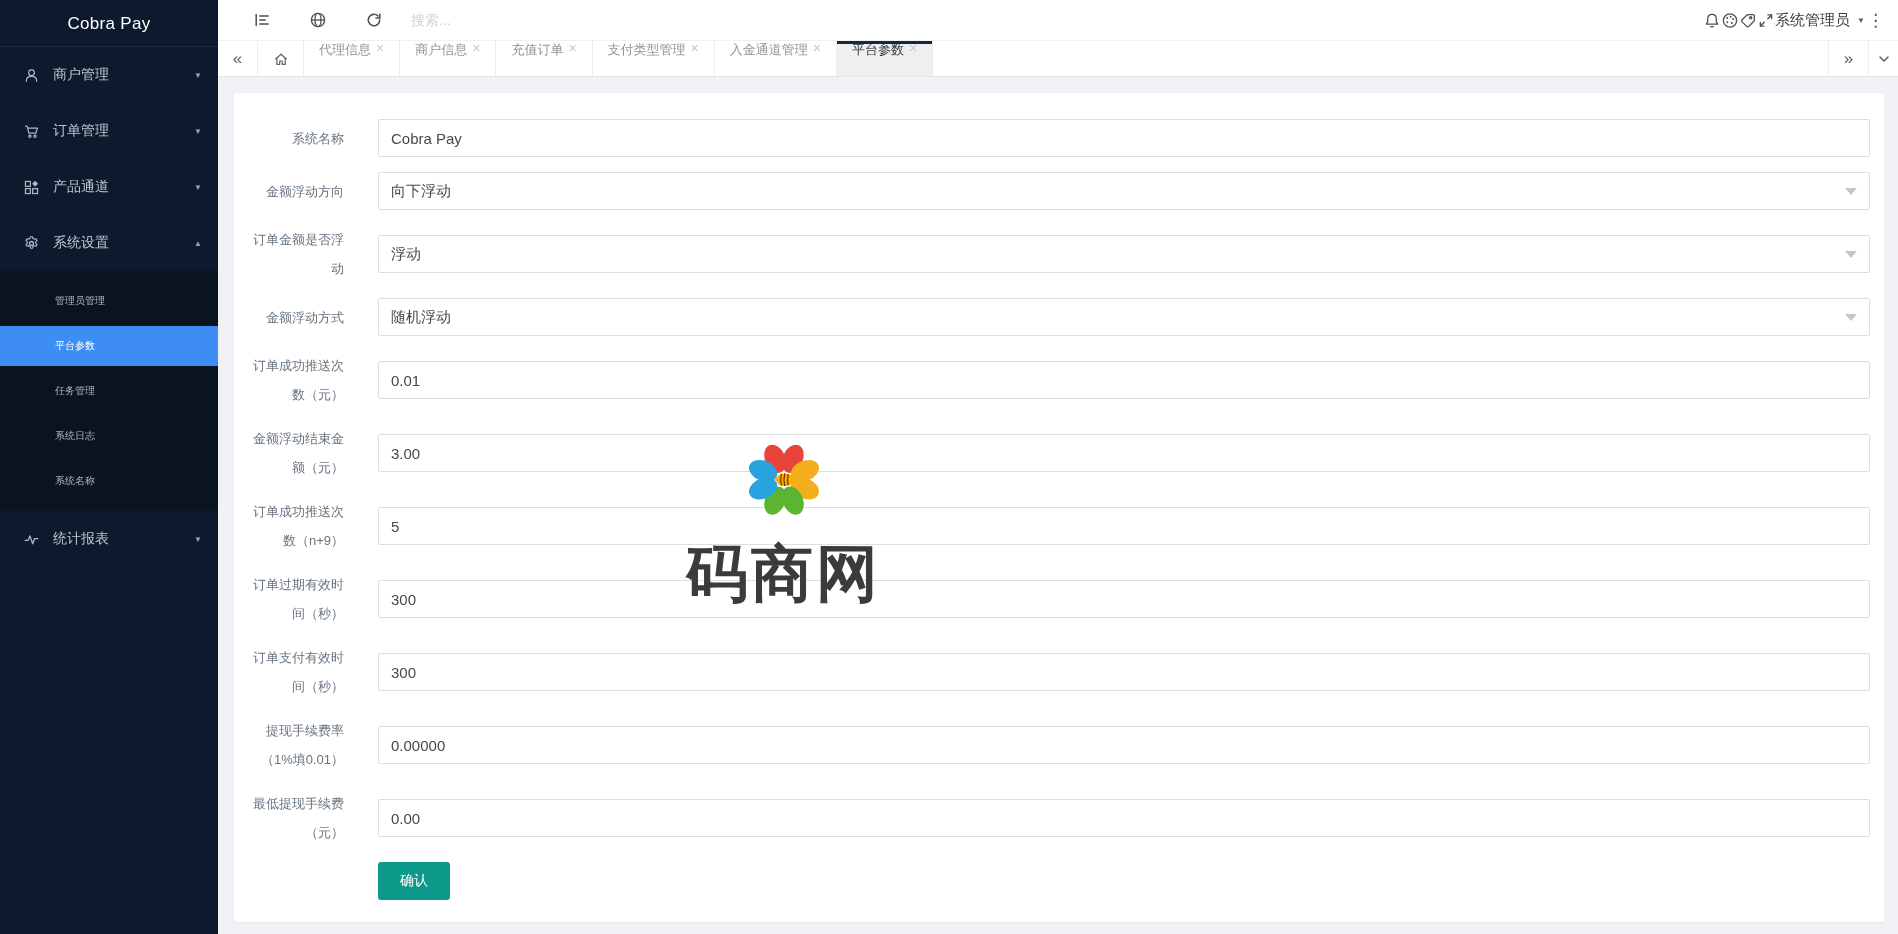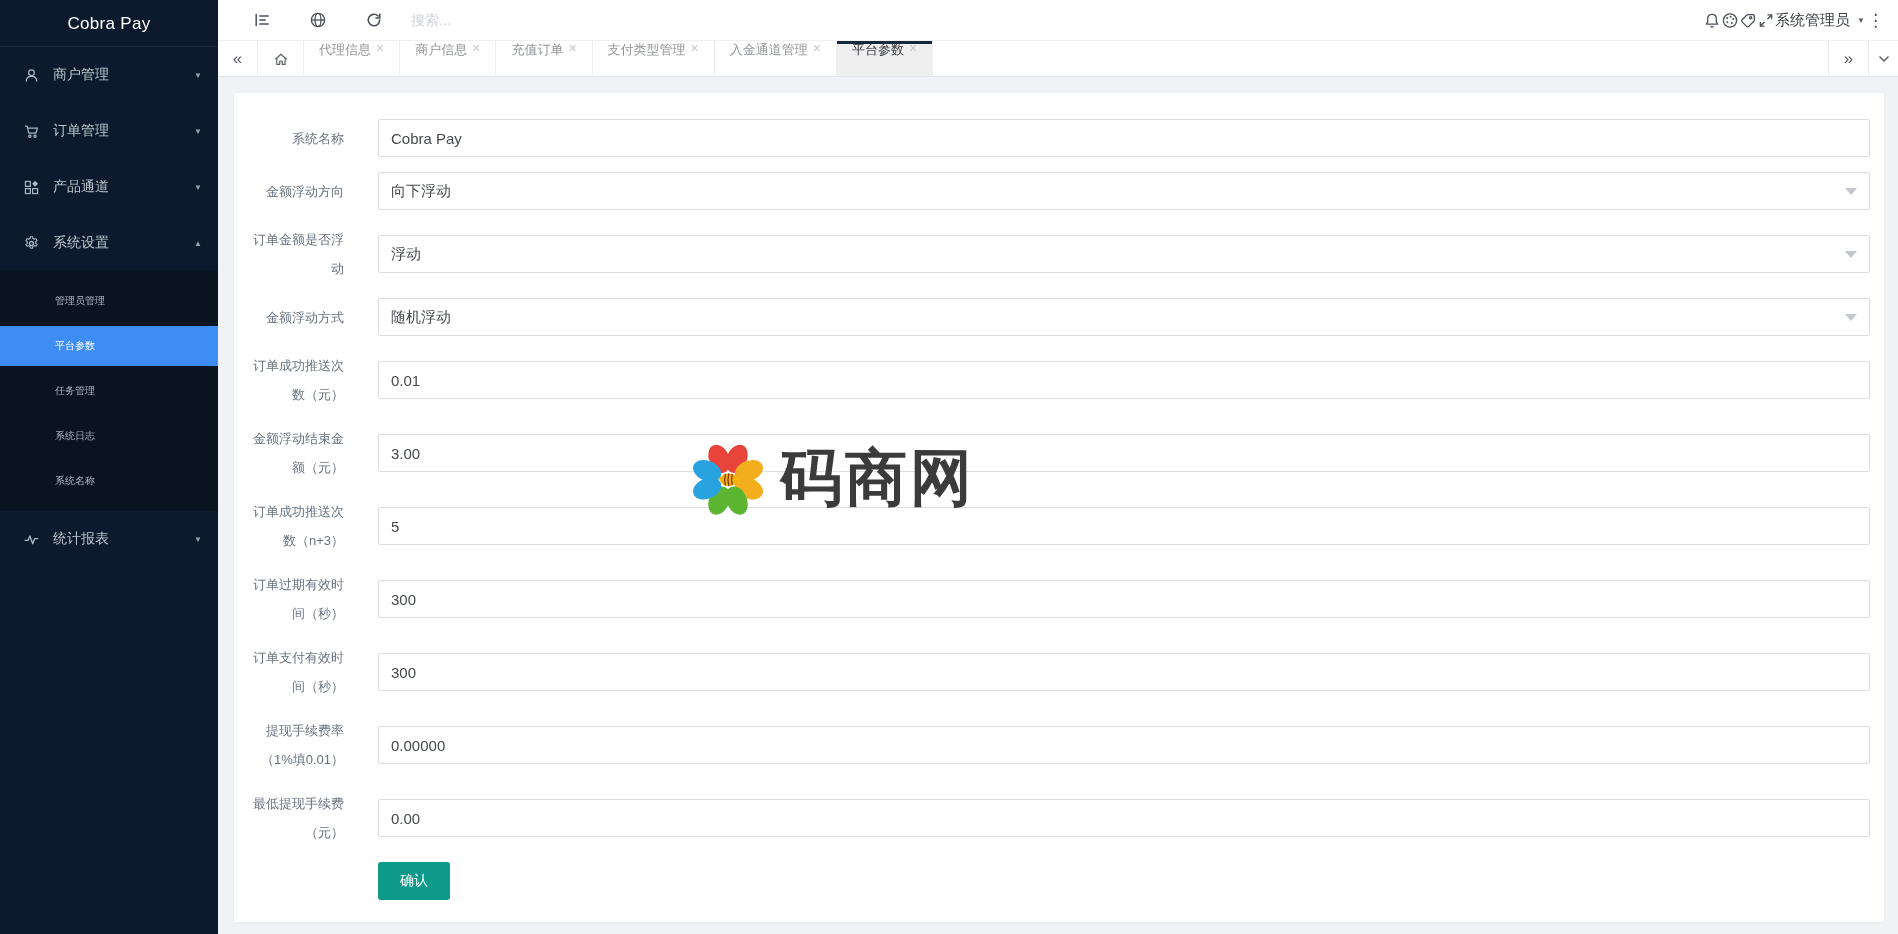--- a/index.html
+++ b/index.html
@@ -43,21 +43,21 @@
   
   .content { position:relative; height:705px; padding:16px 14px 12px 16px; }
   .card { background:#ffffff; border-radius:2px; height:829px; padding:26px 14px 0 14px; box-shadow:0 1px 3px rgba(0,0,0,.05); }
   .form-row { display:flex; align-items:center; margin-bottom:15px; }
   .form-label { width:96px; flex:none; text-align:right; font-size:13px; line-height:29px; color:#687380; margin-right:34px; }
   .form-field { flex:1; position:relative; }
   .form-input { width:100%; height:38px; border:1px solid #dcdee2; border-radius:2px; padding:0 12px; font-size:15px; color:#45494e; outline:none; background:#fff; font-family:inherit; }
   .select-caret { position:absolute; right:13px; top:16px; width:0; height:0; border-left:6px solid transparent; border-right:6px solid transparent; border-top:7px solid #c3c7cc; pointer-events:none; }
   .submit-btn { margin-left:130px; margin-top:0; height:38px; padding:0 22px; background:#0e9a8a; color:#ffffff; border:none; border-radius:3px; font-size:14px; cursor:pointer; font-family:inherit; }
   
-  .watermark { position:absolute; left:686px; top:434px; display:flex; align-items:center; gap:10px; z-index:5; pointer-events:none; }
+  .watermark { position:absolute; left:686px; top:434px; display:flex; align-items:center; gap:10px; z-index:5; pointer-events:none;flex-direction:column; }
   .wm-text { font-size:62px; font-weight:900; color:#3b3b3b; letter-spacing:3px; font-family:"DejaVu Sans","Liberation Sans",sans-serif; }
   svg { display:block; }
 </style>
 </head>
 <body>
 
 <div class="sidebar">
   <div class="logo">Cobra Pay</div>
   <div id="sidebar-menu">
       <div class="menu-item">
@@ -255,21 +255,21 @@
           </div>
           <div class="form-row">
             <div class="form-label">订单成功推送次数（元）</div>
             <div class="form-field"><input class="form-input" value="0.01" style=""></div>
           </div>
           <div class="form-row">
             <div class="form-label">金额浮动结束金额（元）</div>
             <div class="form-field"><input class="form-input" value="3.00" style=""></div>
           </div>
           <div class="form-row">
-            <div class="form-label">订单成功推送次数（n+3）</div>
+            <div class="form-label">订单成功推送次数（n+9）</div>
             <div class="form-field"><input class="form-input" value="5" style=""></div>
           </div>
           <div class="form-row">
             <div class="form-label">订单过期有效时间（秒）</div>
             <div class="form-field"><input class="form-input" value="300" style=""></div>
           </div>
           <div class="form-row">
             <div class="form-label">订单支付有效时间（秒）</div>
             <div class="form-field"><input class="form-input" value="300" style=""></div>
           </div>

